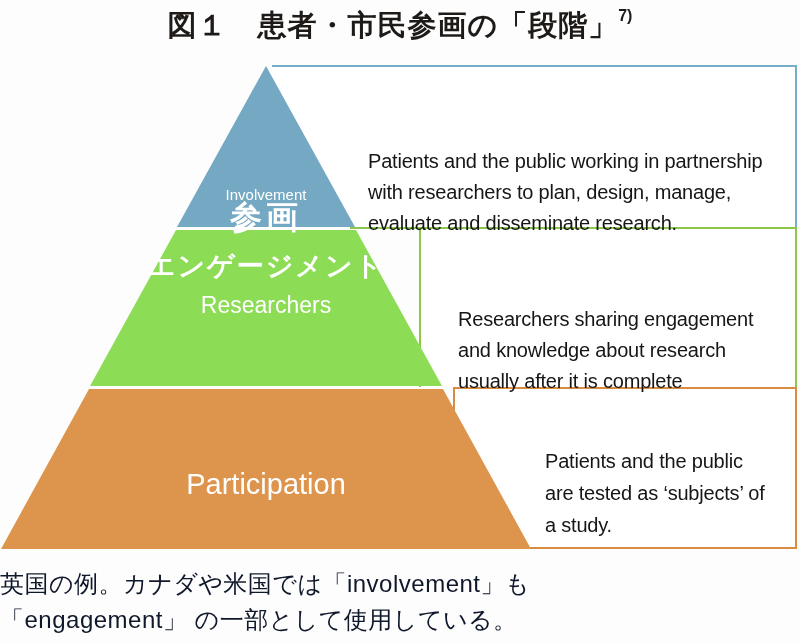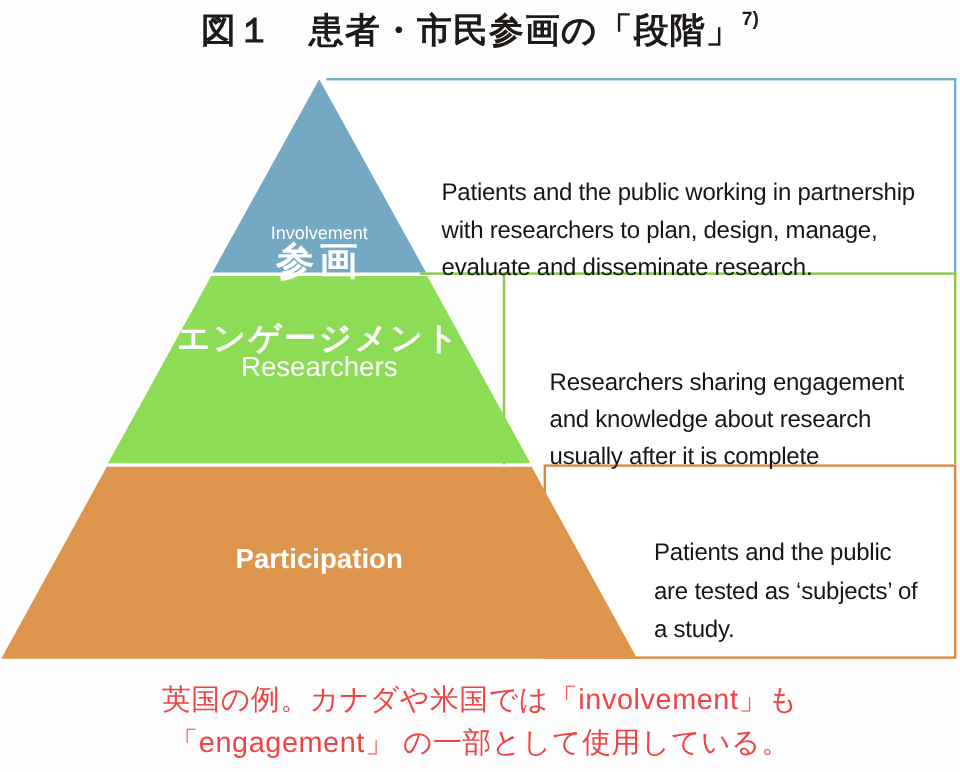--- a/index.html
+++ b/index.html
@@ -46,29 +46,29 @@
   
   .pyramid-svg{position:absolute;left:0;top:0;pointer-events:none;}
 
   .tier-label{
     position:absolute;left:266px;transform:translateX(-50%);
     color:#ffffff;text-align:center;white-space:nowrap;
   }
   .label-ja{font-weight:700;}
   .ja-involvement{top:156px;font-size:32px;letter-spacing:4px;margin-top:40px;}
   .en-involvement{top:186px;font-size:15px;}
-  .ja-engagement{top:248px;font-size:27px;letter-spacing:2px;margin-top:16px;}
+  .ja-engagement{top:248px;font-size:27px;letter-spacing:2px;}
   .en-engagement{top:292px;font-size:23px;}
   .ja-participation{top:408px;font-size:31px;letter-spacing:2px;}
-  .en-participation{top:452px;font-size:23px;font-weight:bold;}
+  .en-participation{top:468px;font-size:29px;}
 
   
   .fig-caption{
     position:absolute;left:0;top:566px;width:100%;
-    text-align:center;font-size:24px;line-height:36px;color:#ef4444;
+    font-size:24px;line-height:36px;color:#0f172a;
     white-space:pre-line;letter-spacing:0.5px;
   }
 </style>
 </head>
 <body>
 
 <div class="stage">
 
   <div class="fig-title"><span>図１　患者・市民参画の「段階」</span><sup>7)</sup></div>
 

